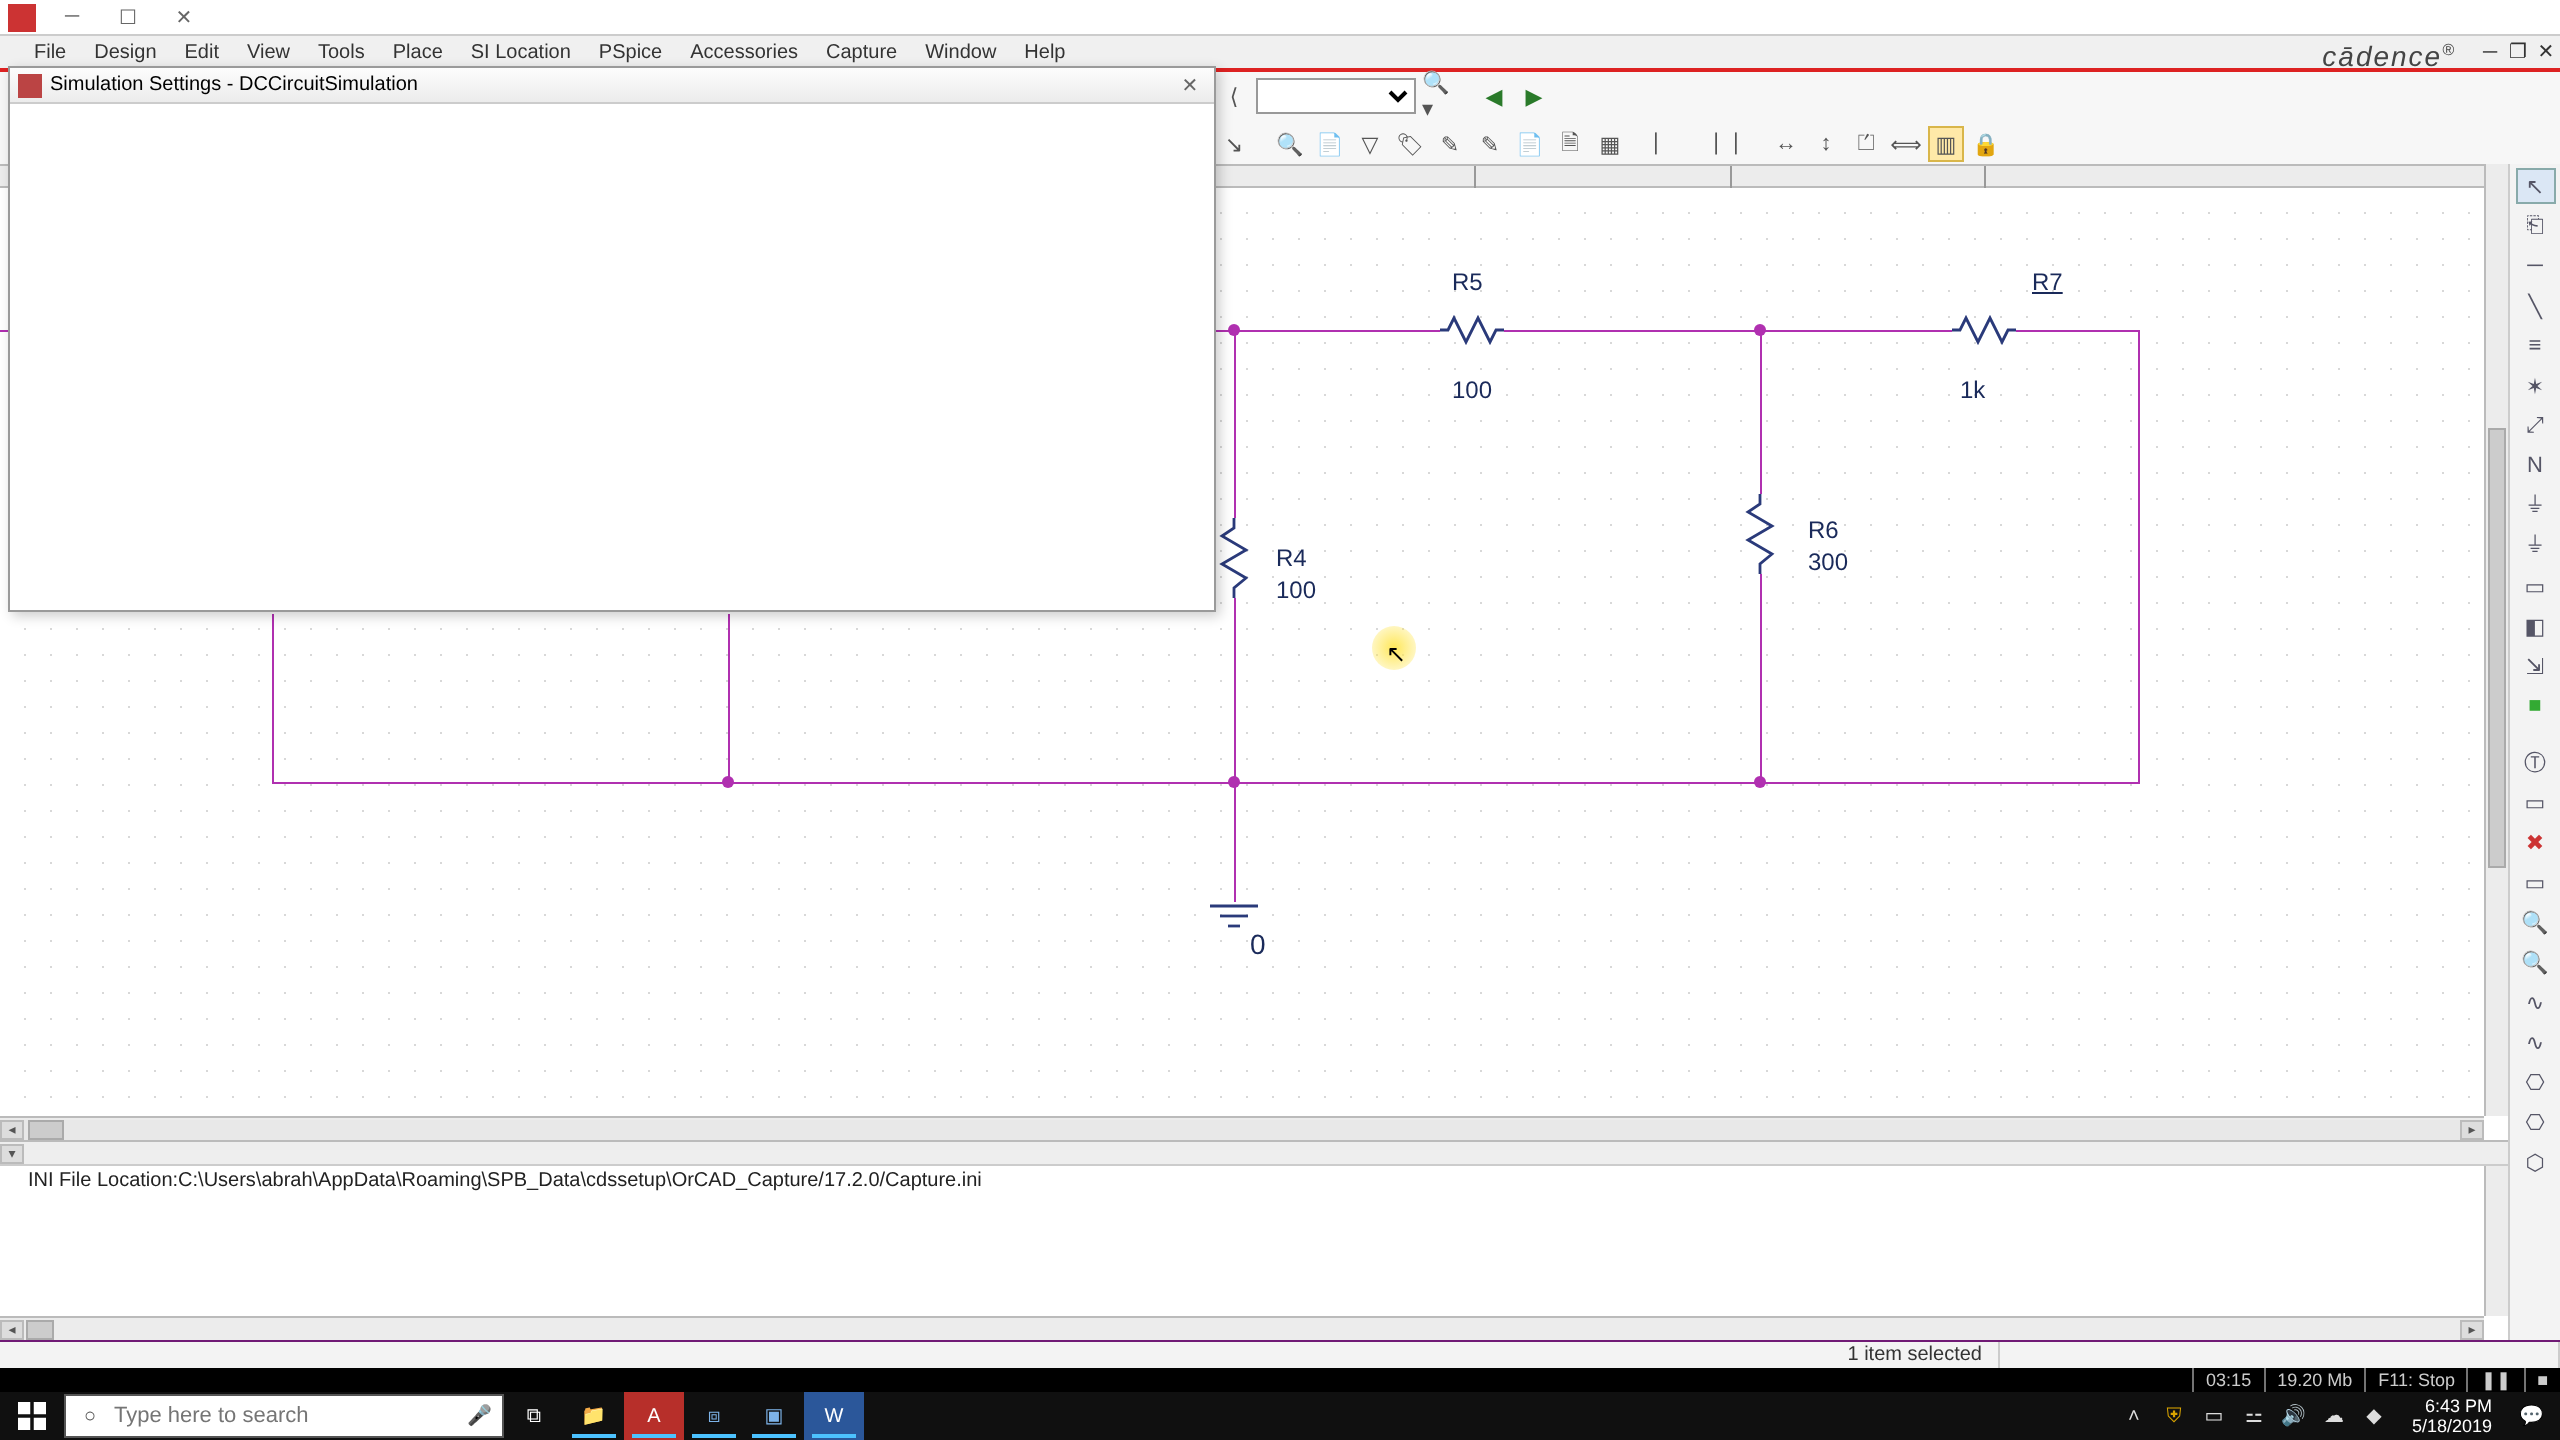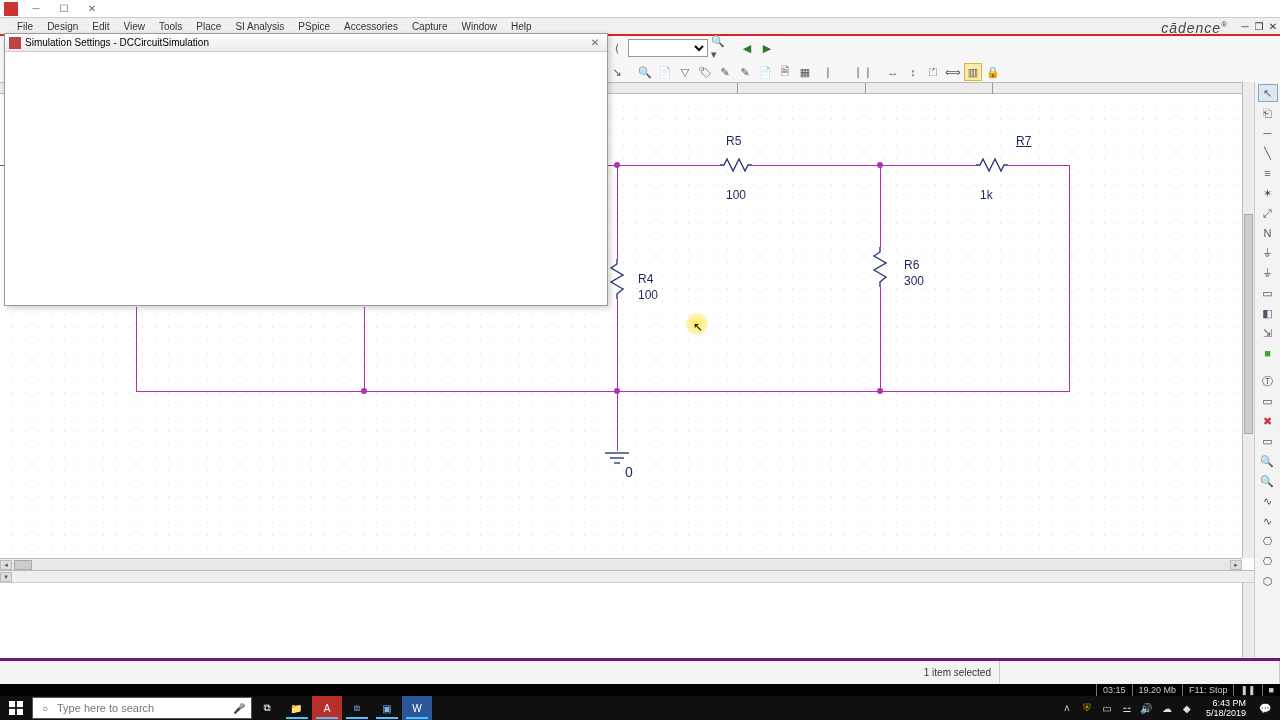--- a/index.html
+++ b/index.html
@@ -80,21 +80,21 @@
 .logpanel { position: absolute; left: 0; right: 26px; bottom: 50px; height: 100px; background: #fff; border-top: 1px solid #bbb; }
 .logpanel .log-toolbar { height: 12px; background: #eee; border-bottom: 1px solid #ccc; display:flex; align-items:center; }
 .logpanel .log-toolbar .sbtn { width:12px; height:10px; font-size:7px; color:#555; display:flex; align-items:center; justify-content:center; border:1px solid #bbb; background:#ddd;}
 .logpanel .log-body { position: absolute; inset: 12px 12px 12px 0; padding: 2px 14px; font-size: 10px; color: #222; background: #fff; }
 .logpanel .log-scroll-v { position: absolute; right: 0; top: 12px; bottom: 12px; width: 12px; background: #ececec; border-left: 1px solid #bbb; }
 .logpanel .log-scroll-h { position: absolute; left: 0; right: 12px; bottom: 0; height: 12px; background: #ececec; border-top: 1px solid #bbb; display:flex; align-items:center;}
 .logpanel .log-scroll-h .sbtn { width:12px; height:10px; font-size:7px; color:#555; display:flex; align-items:center; justify-content:center; border:1px solid #bbb; background:#ddd;}
 .logpanel .log-scroll-h .thumb { width:14px; height:10px; background:#ccc; border:1px solid #aaa; margin-left:1px;}
 
 
-.statusbar { position: absolute; left: 0; right: 0; bottom: 36px; height: 26px; background: #f3f3f3; border-top: 3px solid #701a75; font-size: 10px; color: #333; display: flex; align-items: center; }
+.statusbar { position: absolute; left: 0; right: 0; bottom: 36px; height: 14px; background: #f3f3f3; border-top: 1px solid #701a75; font-size: 10px; color: #333; display: flex; align-items: center; }
 .statusbar .cell { padding: 0 8px; border-right: 1px solid #ccc; height: 100%; display: flex; align-items: center; }
 .statusbar .flex { flex: 1; }
 
 
 .video-strip { position: absolute; left: 0; right: 0; bottom: 24px; height: 12px; background: #000; color: #ccc; font-size: 9px; display: flex; align-items: center; }
 .video-strip .vcell { padding: 0 6px; border-left: 1px solid #737373; height: 100%; display: flex; align-items: center; }
 .video-strip .flex { flex: 1; }
 
 
 .taskbar { position: absolute; left: 0; right: 0; bottom: 0; height: 24px; background: #101010; display: flex; align-items: center; color: #fff; font-size: 10px; }
@@ -125,21 +125,21 @@
   <div class="winbtn close">✕</div>
 </div>
 
 <div class="menubar">
   <span class="mitem">File</span>
   <span class="mitem">Design</span>
   <span class="mitem">Edit</span>
   <span class="mitem">View</span>
   <span class="mitem">Tools</span>
   <span class="mitem">Place</span>
-  <span class="mitem">SI Analysis</span>
+  <span class="mitem">SI Location</span>
   <span class="mitem">PSpice</span>
   <span class="mitem">Accessories</span>
   <span class="mitem">Capture</span>
   <span class="mitem">Window</span>
   <span class="mitem">Help</span>
   <span class="spacer"></span>
   <span class="brand"><span>cādence</span><sup>®</sup></span>
   <span class="wc">─</span>
   <span class="wc">❐</span>
   <span class="wc">✕</span>
@@ -312,20 +312,23 @@
   <div class="tbx">∿</div>
   <div class="tbx">⎔</div>
   <div class="tbx">⎔</div>
   <div class="tbx">⬡</div>
 </div>
 
 <div class="logpanel">
   <div class="log-toolbar">
     <div class="sbtn">▾</div>
   </div>
+  <div class="log-body">
+    <div>INI File Location:C:\Users\abrah\AppData\Roaming\SPB_Data\cdssetup\OrCAD_Capture/17.2.0/Capture.ini</div>
+  </div>
   <div class="log-scroll-v"></div>
   <div class="log-scroll-h">
     <div class="sbtn">◂</div>
     <div class="thumb"></div>
     <div style="flex:1"></div>
     <div class="sbtn">▸</div>
   </div>
 </div>
 
 <div class="statusbar">

